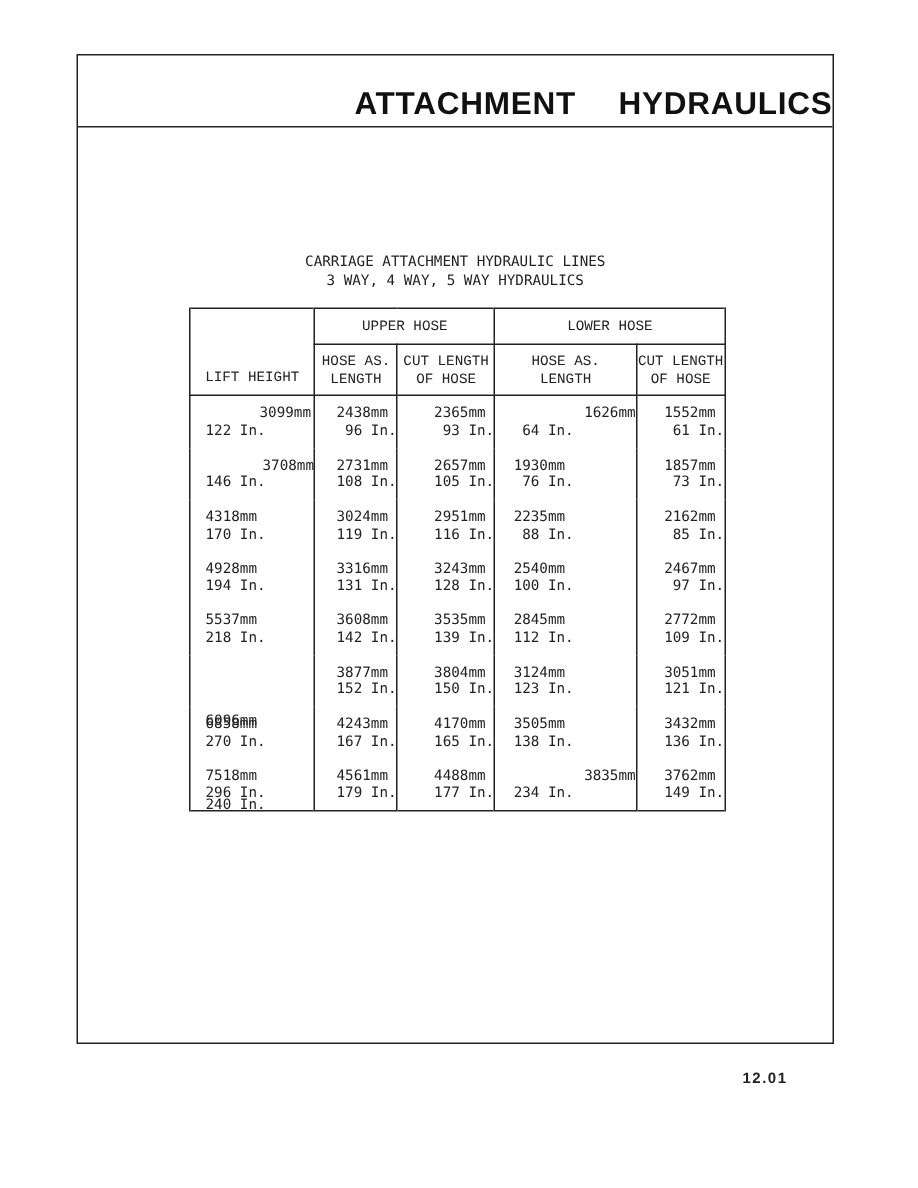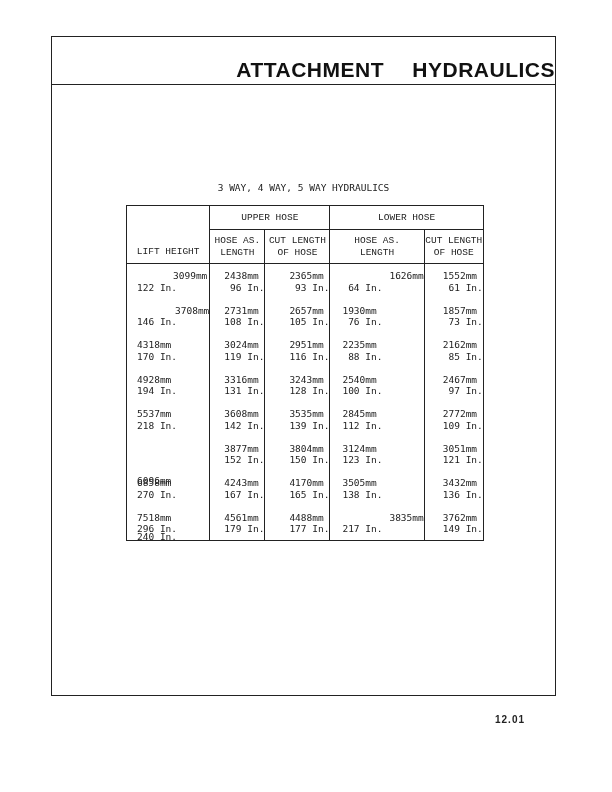--- a/index.html
+++ b/index.html
@@ -25,20 +25,21 @@
   .page-num { position:absolute; left:495px; top:714px; font-family:"Liberation Sans", sans-serif; font-weight:bold; font-size:10px; letter-spacing:1px; color:#222; }
 </style>
 </head>
 <body>
 
 <div class="frame">
   <div class="title-bar">
     <span class="title">ATTACHMENT HYDRAULICS</span>
   </div>
 
+  <div class="caption" style="top:132px;">CARRIAGE ATTACHMENT HYDRAULIC LINES</div>
   <div class="caption" style="top:145px;">3 WAY, 4 WAY, 5 WAY HYDRAULICS</div>
 
   <table class="hyd">
     <colgroup>
       <col style="width:75px">
         <col style="width:62px">
         <col style="width:73px">
         <col style="width:61px">
         <col style="width:70px">
     </colgroup>
@@ -297,21 +298,21 @@
           </td>
           <td>
             <div class="cell c2">
               <div style="white-space: pre;">4488mm</div>
               <div style="white-space: pre;">177 In.</div>
             </div>
           </td>
           <td>
             <div class="cell c3">
               <div style="white-space: pre; margin-left: 47px;">3835mm</div>
-              <div style="white-space: pre;">217 In.</div>
+              <div style="white-space: pre;">234 In.</div>
             </div>
           </td>
           <td>
             <div class="cell c4">
               <div style="white-space: pre;">3762mm</div>
               <div style="white-space: pre;">149 In.</div>
             </div>
           </td>
         </tr>
       </tbody>

